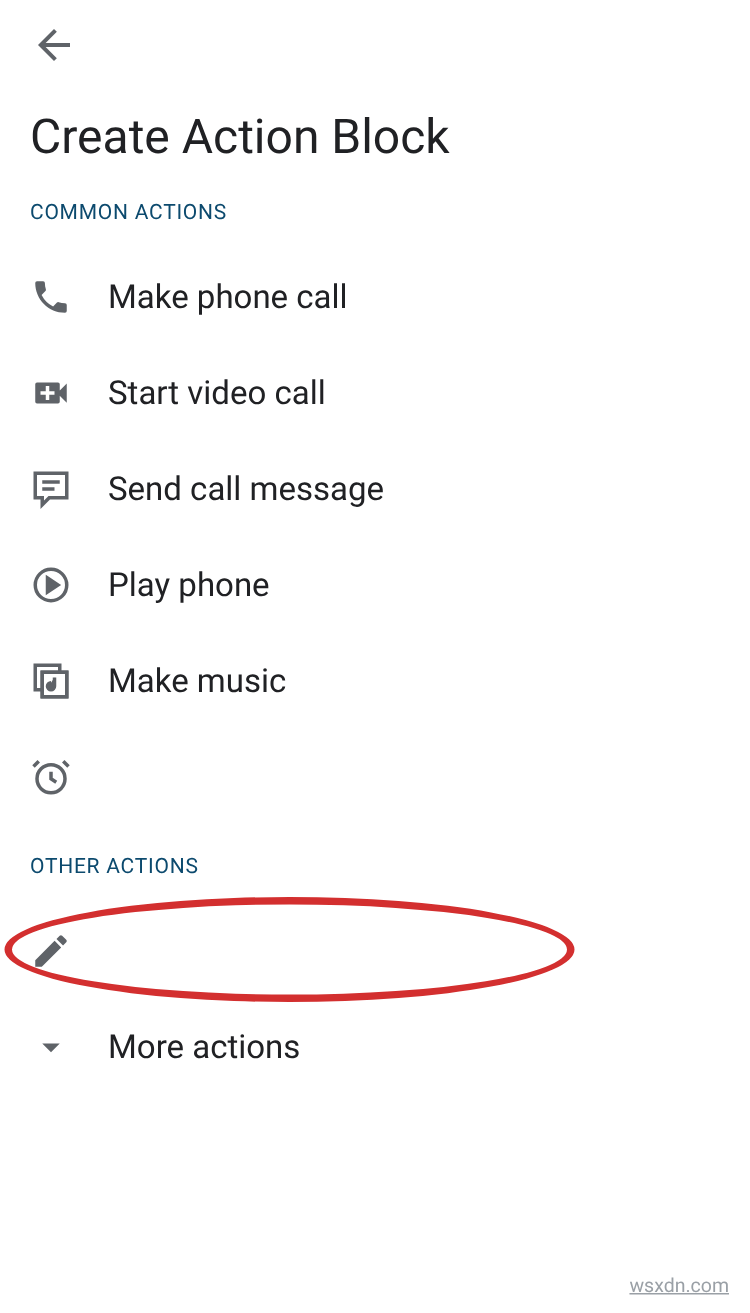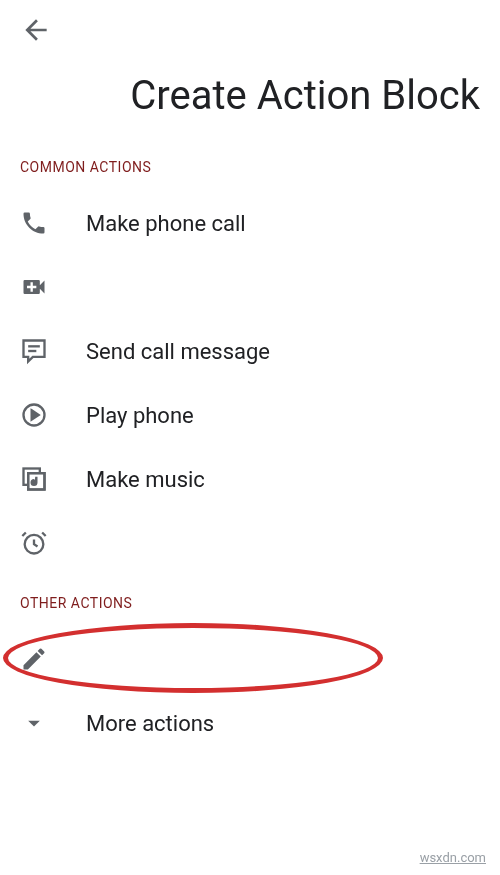--- a/index.html
+++ b/index.html
@@ -21,31 +21,31 @@
     .back-btn {
       width: 32px;
       height: 32px;
       display: flex;
       align-items: center;
       justify-content: center;
       cursor: pointer;
       color: #5f6368;
     }
     .title {
-      text-align: right;
-      font-size: 40px;
+      text-align: left;
+      font-size: 32px;
       font-weight: 400;
       margin-top: 24px;
-      margin-bottom: 32px;
+      margin-bottom: 16px;
       color: #202124;
     }
     .section-label {
       font-size: 14px;
       letter-spacing: 0.5px;
-      color: #7f1d1d;
+      color: #0c4a6e;
       padding: 8px 20px;
       margin-bottom: 8px;
     }
     .action-item {
       display: flex;
       align-items: center;
       padding: 18px 20px;
       cursor: pointer;
       position: relative;
     }
@@ -56,21 +56,20 @@
       align-items: center;
       justify-content: center;
       color: #5f6368;
       margin-right: 24px;
       flex-shrink: 0;
     }
     .action-label {
       font-size: 22px;
       font-weight: 400;
       color: #202124;
-      margin-left: 14px;
     }
     .section-gap {
       height: 12px;
     }
     .highlight-ellipse {
       position: absolute;
       border: 5px solid #d32f2f;
       border-radius: 50%;
       pointer-events: none;
       width: 380px;
@@ -116,20 +115,21 @@
   </span>
   <span class="action-label">Make phone call</span>
 </div>
 
 <div class="action-item">
   <span class="action-icon">
     <svg viewBox="0 0 24 24" fill="currentColor">
         <path d="M17 10.5V7a1 1 0 00-1-1H4a1 1 0 00-1 1v10a1 1 0 001 1h12a1 1 0 001-1v-3.5l4 4v-11l-4 4zM14 13h-3v3H9v-3H6v-2h3V8h2v3h3v2z"></path>
       </svg>
   </span>
+  <span class="action-label">Start video call</span>
 </div>
 
 <div class="action-item">
   <span class="action-icon">
     <svg viewBox="0 0 24 24" fill="none" stroke="currentColor" stroke-width="2">
         <path d="M21 3H3v14h4v4l4-4h10V3z"></path>
         <line x1="7" y1="8" x2="17" y2="8"></line>
         <line x1="7" y1="12" x2="14" y2="12"></line>
       </svg>
   </span>

